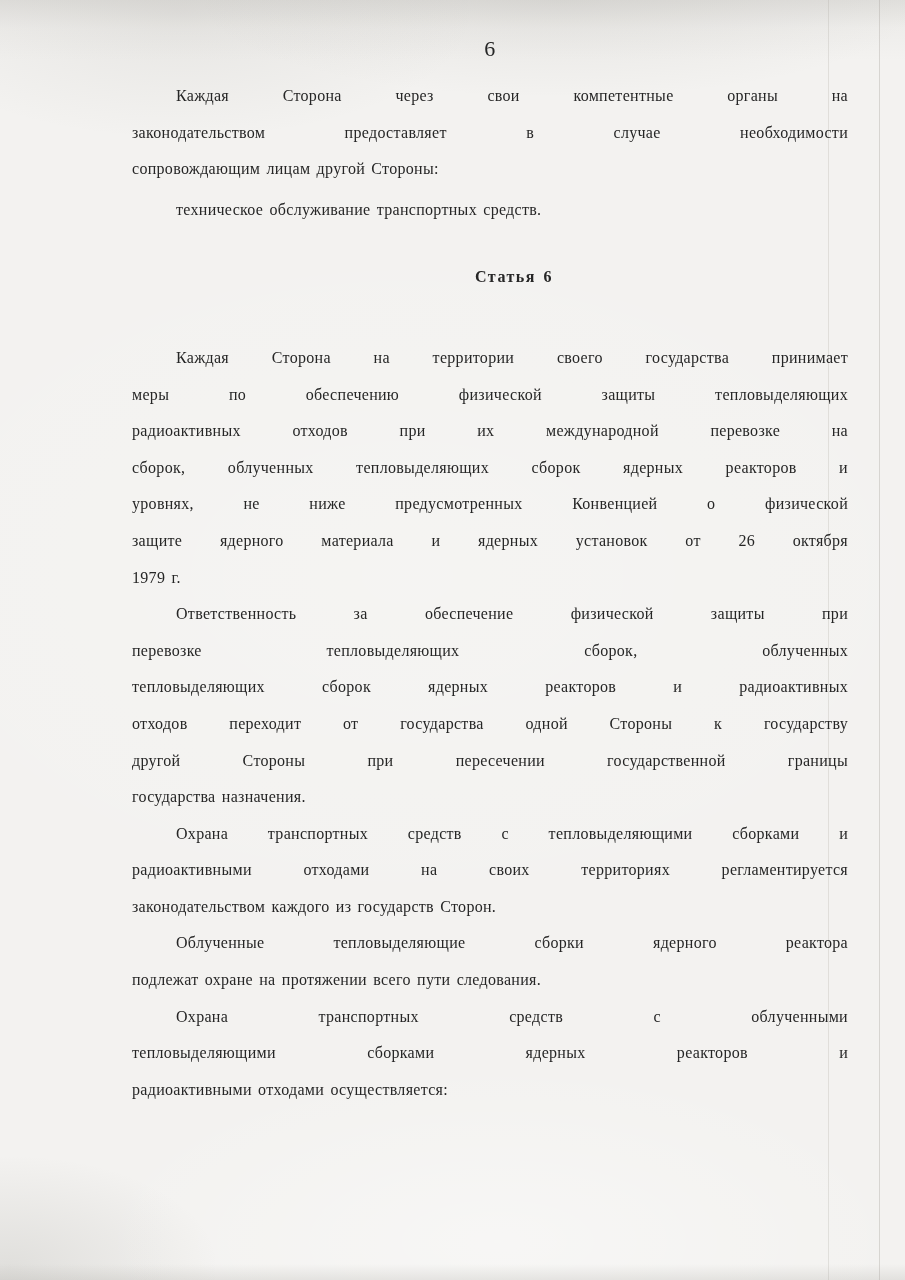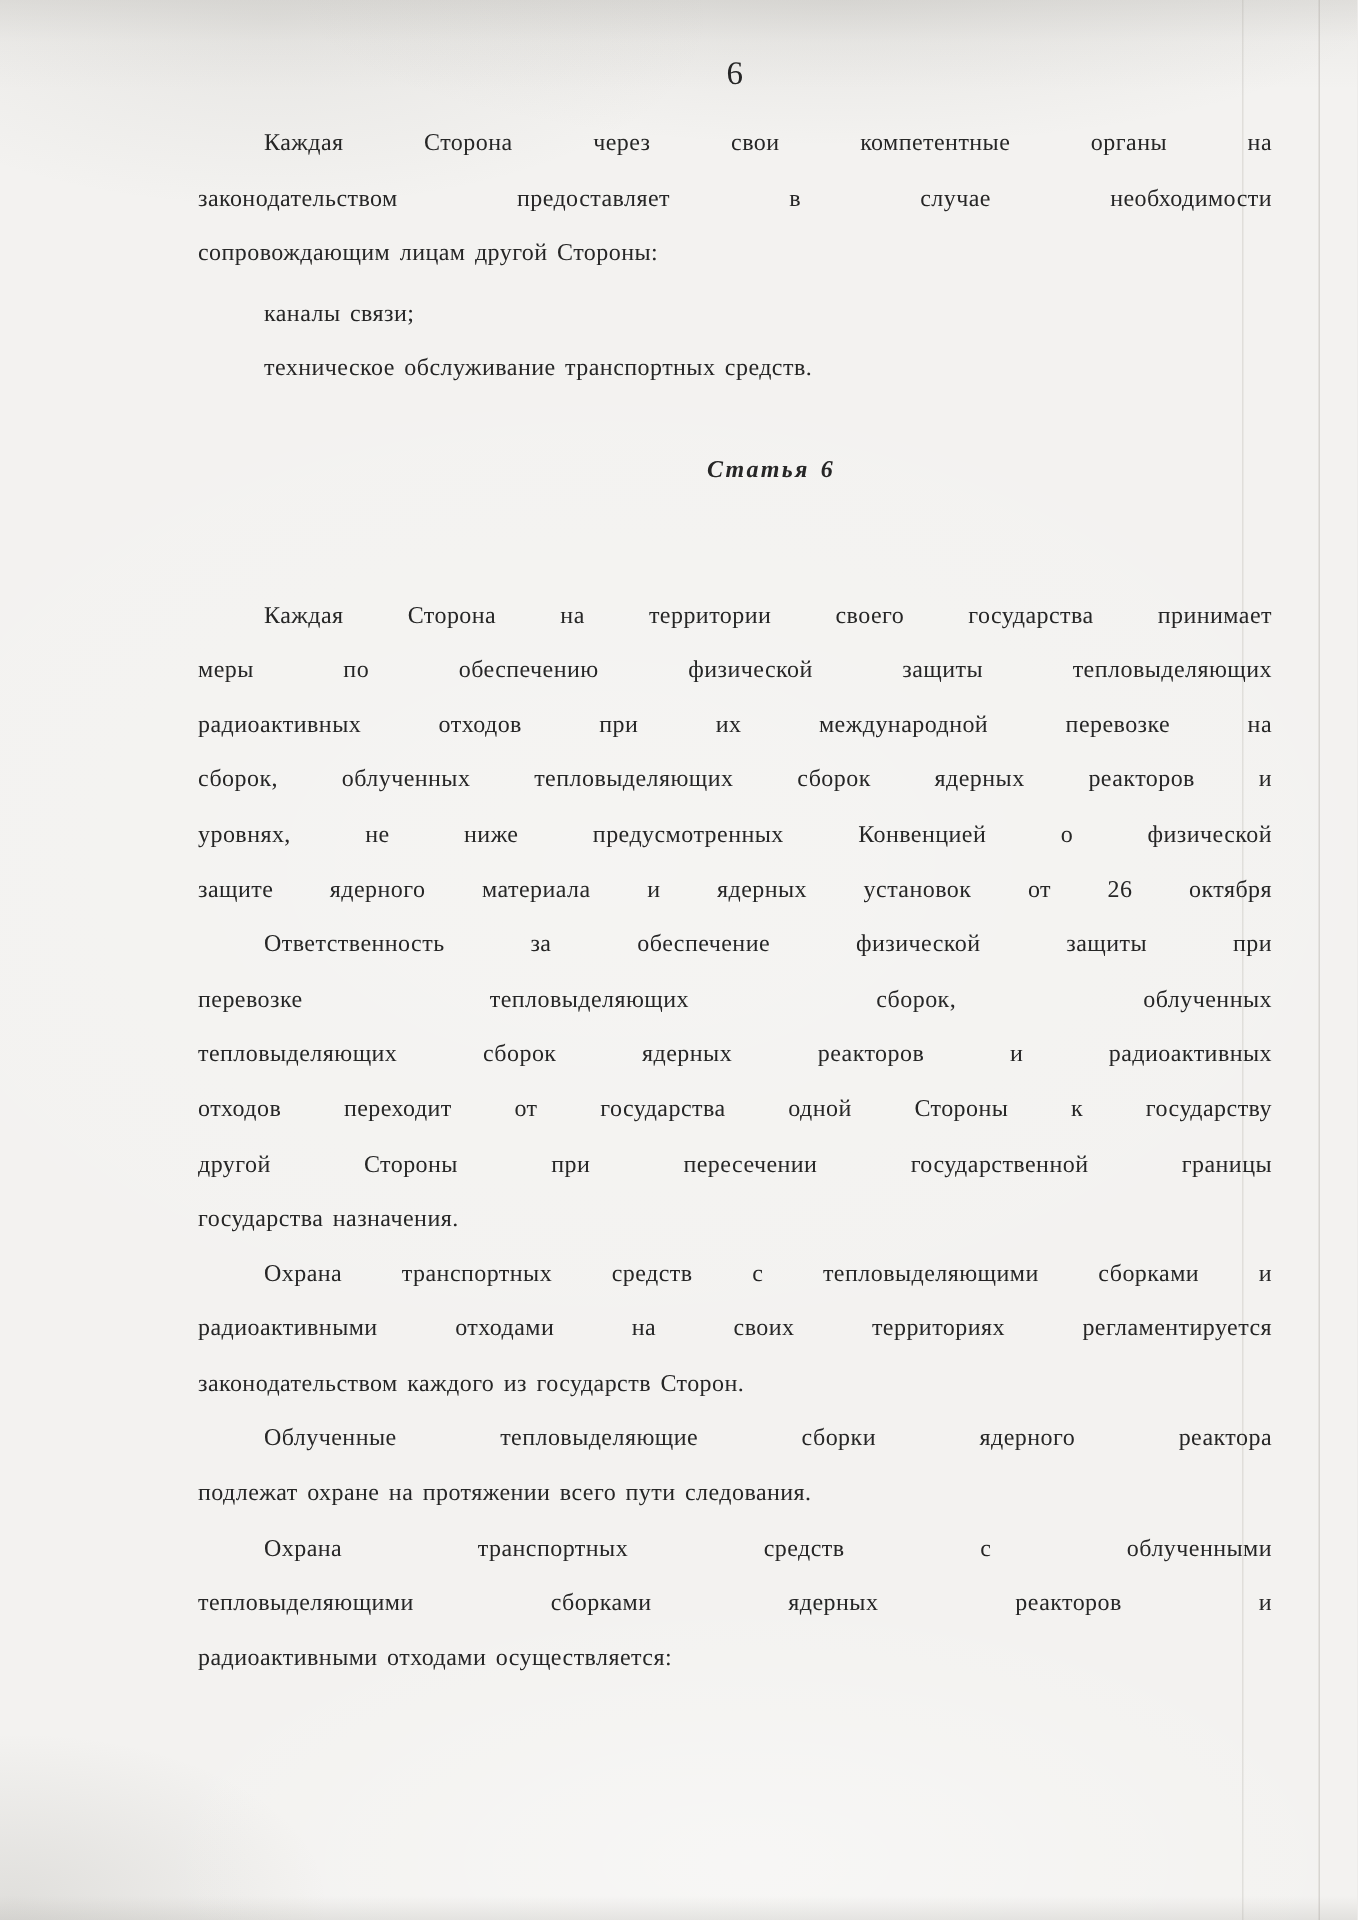--- a/index.html
+++ b/index.html
@@ -60,21 +60,21 @@
     height: 36.6px;
     letter-spacing: 0.3px;
     word-spacing: 2px;
     text-align: justify;
     text-align-last: justify;
   }
   .line.last { text-align-last: left; }
   .blk.p .line.first { text-indent: 44px; }
   .blk.item .line { text-align: left; text-align-last: left; padding-left: 44px; }
   .blk.p + .blk.item { margin-top: 4px; }
-  .blk.h { margin: 31px 0 60px 0; font-style: italic; }
+  .blk.h { margin: 31px 0 44px 0; }
   .blk.h .line {
     font-weight: bold;
     text-align: center;
     text-align-last: center;
     letter-spacing: 1.5px;
     padding-left: 48px; 
   }
 </style>
 </head>
 <body>
@@ -84,35 +84,33 @@
   <div class="scan-streak s2"></div>
   <div class="content">
     <div class="page-number">6</div>
     <div id="doc-blocks">
         <div class="blk p">
           <div class="line first">Каждая Сторона через свои компетентные органы на</div>
           <div class="line">законодательством предоставляет в случае необходимости</div>
           <div class="line last">сопровождающим лицам другой Стороны:</div>
         </div>
         <div class="blk item">
-          <div class="line first last">каналы связи;</div>
-        </div>
-        <div class="blk item">
           <div class="line first last">техническое обслуживание транспортных средств.</div>
         </div>
         <div class="blk h">
           <div class="line first last">Статья 6</div>
         </div>
         <div class="blk p">
           <div class="line first">Каждая Сторона на территории своего государства принимает</div>
           <div class="line">меры по обеспечению физической защиты тепловыделяющих</div>
           <div class="line">радиоактивных отходов при их международной перевозке на</div>
           <div class="line">сборок, облученных тепловыделяющих сборок ядерных реакторов и</div>
           <div class="line">уровнях, не ниже предусмотренных Конвенцией о физической</div>
           <div class="line">защите ядерного материала и ядерных установок от 26 октября</div>
+          <div class="line last">1979 г.</div>
         </div>
         <div class="blk p">
           <div class="line first">Ответственность за обеспечение физической защиты при</div>
           <div class="line">перевозке тепловыделяющих сборок, облученных</div>
           <div class="line">тепловыделяющих сборок ядерных реакторов и радиоактивных</div>
           <div class="line">отходов переходит от государства одной Стороны к государству</div>
           <div class="line">другой Стороны при пересечении государственной границы</div>
           <div class="line last">государства назначения.</div>
         </div>
         <div class="blk p">

